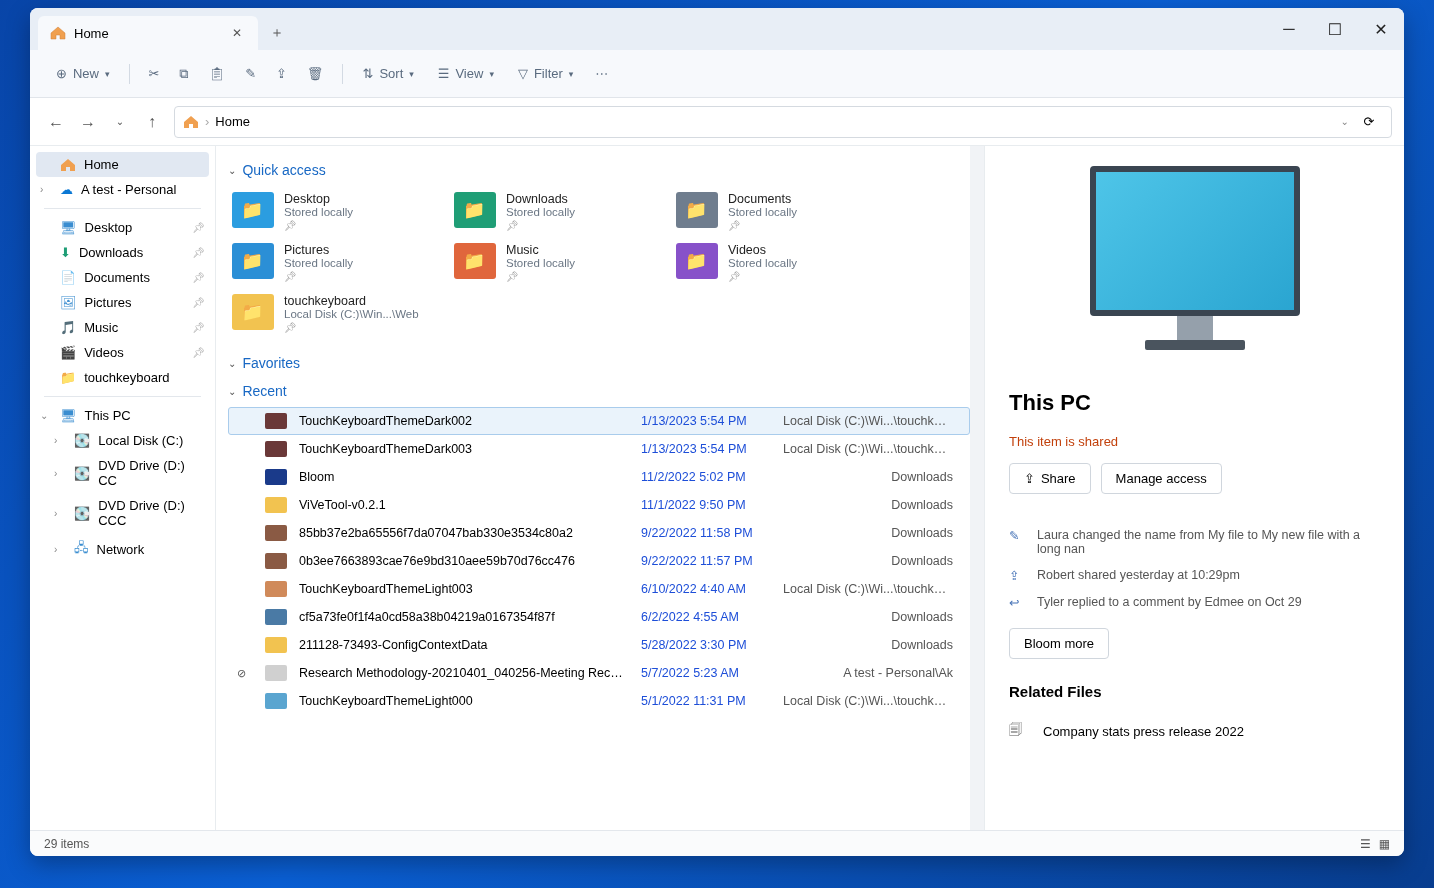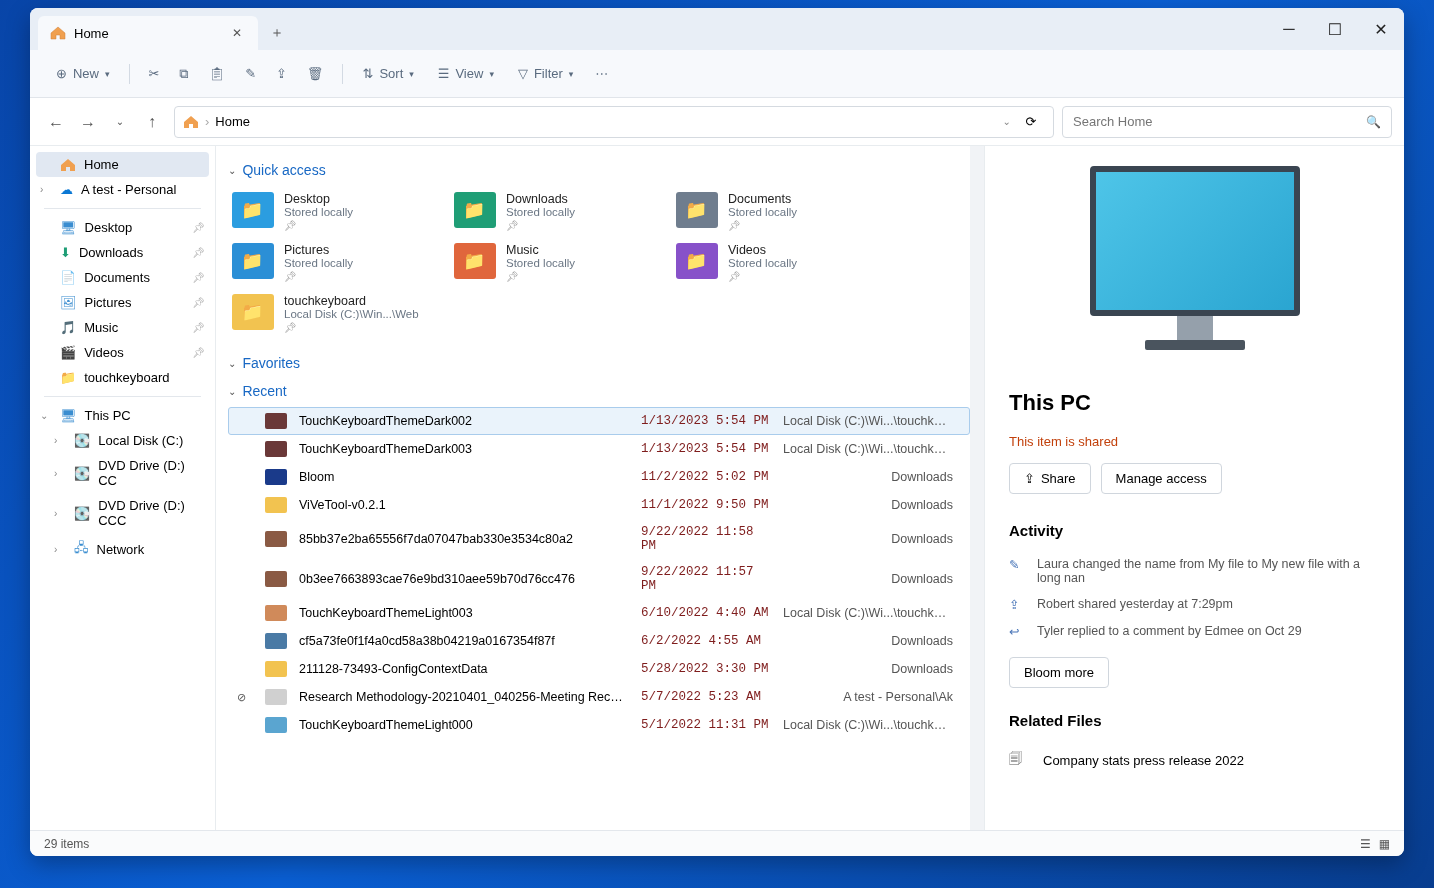--- a/index.html
+++ b/index.html
@@ -40,21 +40,21 @@
 .qa-icon { width: 42px; height: 36px; border-radius: 3px; display: flex; align-items: center; justify-content: center; font-size: 18px; color: #fff; }
 .qa-text .name { font-size: 12.5px; color: #222; }
 .qa-text .sub { font-size: 11.5px; color: #6a7684; }
 .qa-text .pinmk { font-size: 10px; color: #888; margin-top: 2px; }
 .fav-empty { text-align: center; color: #6a7684; font-size: 12.5px; padding: 14px 0 20px; }
 .recent-list { font-size: 12.5px; }
 .recent-row { display: flex; align-items: center; padding: 5px 8px; gap: 12px; cursor: pointer; border: 1px solid transparent; }
 .recent-row.sel { background: #eaf3fb; border: 1px solid #a9ccec; border-radius: 3px; }
 .recent-row .ico { width: 22px; height: 16px; border-radius: 2px; flex-shrink: 0; }
 .recent-row .nm { flex: 0 0 330px; overflow: hidden; text-overflow: ellipsis; white-space: nowrap; }
-.recent-row .dt { flex: 0 0 130px; color: #7f1d1d; font-family: Liberation Mono, monospace; }
+.recent-row .dt { flex: 0 0 130px; color: #1d4ed8; }
 .recent-row .loc { flex: 1; color: #555; text-align: right; padding-right: 8px; overflow: hidden; text-overflow: ellipsis; white-space: nowrap; }
 .recent-row .check { width: 16px; font-size: 11px; color: #555; }
 .scrolltrack { width: 14px; background: #f1f3f6; }
 .details { width: 420px; border-left: 1px solid #e8ecef; padding: 20px 24px; overflow-y: auto; font-size: 13px; }
 .det-img { width: 220px; height: 200px; margin: 0 auto 24px; position: relative; }
 .monitor-screen { width: 210px; height: 150px; background: linear-gradient(135deg, #4ec5e8, #2aa5d1); border: 6px solid #3a4551; border-radius: 4px; margin: 0 auto; }
 .monitor-stand { width: 36px; height: 24px; background: #95a0ab; margin: 0 auto; }
 .monitor-base { width: 100px; height: 10px; background: #4a545e; margin: 0 auto; border-radius: 2px; }
 .det-title { font-size: 22px; font-weight: 600; margin-bottom: 18px; }
 .det-shared { color: #c2410c; margin-bottom: 14px; }
@@ -135,24 +135,20 @@
     </div>
     <div class="breadcrumb">
       <svg class="home-icon" viewBox="0 0 16 14">
           <path d="M1 7 L8 1 L15 7 L15 13 L10 13 L10 9 L6 9 L6 13 L1 13 Z" fill="#f0a050"></path>
         </svg>
       <span style="color:#aaa">›</span>
       <span>Home</span>
       <span style="margin-left:auto;font-size:10px;color:#888">⌄</span>
       <span class="bc-refresh">⟳</span>
     </div>
-    <div class="searchbox">
-      <input placeholder="Search Home" style="">
-      <span style="font-size:12px">🔍</span>
-    </div>
   </div>
 
   <div class="body">
     <div class="sidebar">
       <div class="sb-item selected">
         <svg class="home-icon" viewBox="0 0 16 14">
             <path d="M1 7 L8 1 L15 7 L15 13 L10 13 L10 9 L6 9 L6 13 L1 13 Z" fill="#f0a050"></path>
           </svg>
         <span>Home</span>
       </div>
@@ -394,29 +390,28 @@
         <div class="det-shared">This item is shared</div>
         <div class="det-btns">
           <div class="det-btn">
               <span>⇪</span>
               <span>Share</span>
             </div>
           <div class="det-btn">
               <span>Manage access</span>
             </div>
         </div>
-        <div class="det-section-title">Activity</div>
         <div id="activity-list">
             <div class="activity-item">
               <span class="aicon">✎</span>
               <span>Laura changed the name from My file to My new file with a long nan</span>
             </div>
             <div class="activity-item">
               <span class="aicon">⇪</span>
-              <span>Robert shared yesterday at 7:29pm</span>
+              <span>Robert shared yesterday at 10:29pm</span>
             </div>
             <div class="activity-item">
               <span class="aicon">↩</span>
               <span>Tyler replied to a comment by Edmee on Oct 29</span>
             </div>
           </div>
         <div class="view-more">Bloom more</div>
         <div class="det-section-title">Related Files</div>
         <div id="related-list">
             <div class="related-item">

